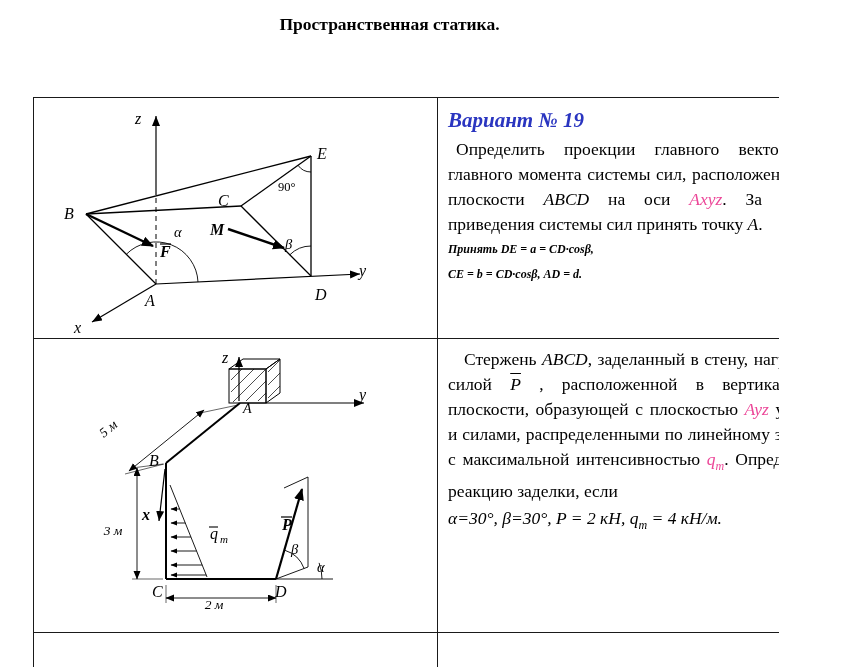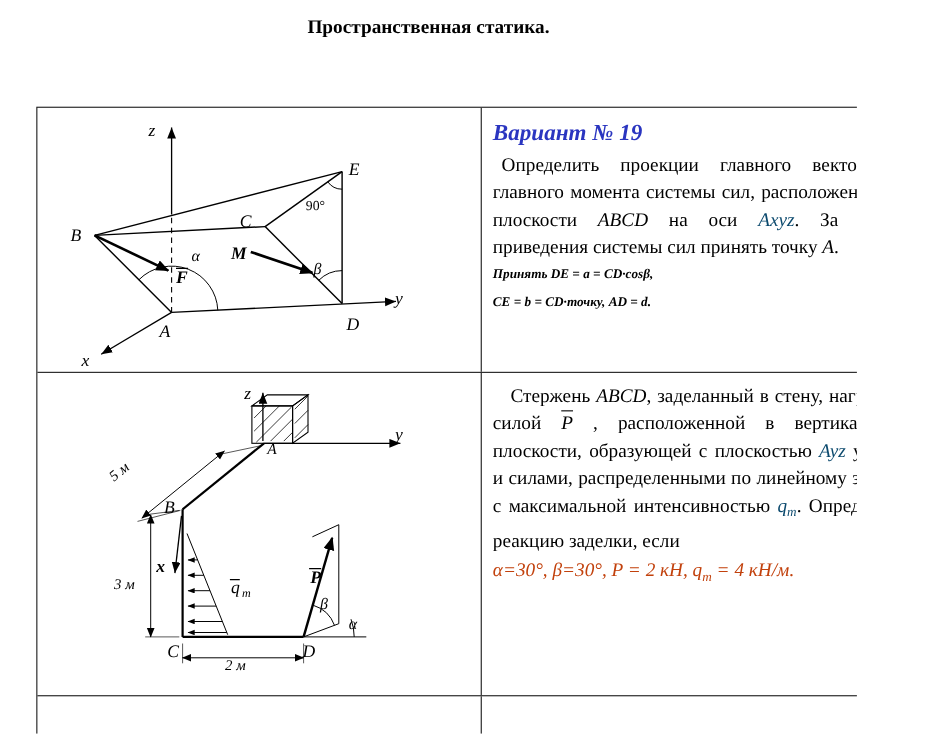--- a/index.html
+++ b/index.html
@@ -13,25 +13,25 @@
   .row.r3 { border-bottom:none; }
   .r1 { height:241px; } .r2 { height:294px; } .r3 { height:60px; }
   .cell-diagram { width:404px; border-right:1px solid #1a1a1a; position:relative; }
   .cell-text { flex:1; padding:8px 11px 0 10px; }
   .variant-title { color:#2a35c0; font-weight:bold; font-style:italic;
                    font-size:21px; margin:2px 0 4px 0; }
   .para { font-size:17.5px; line-height:25px; text-align:justify; text-indent:8px; }
   .para.ind16 { text-indent:16px; }
   .bi { font-weight:normal; font-style:italic; }
   .it { font-style:italic; }
-  .muted { color:#0c4a6e; font-style:italic; }
+  .muted { color:#ec4899; font-style:italic; }
   .ovl { text-decoration:overline; }
   sub { font-size:12px; font-style:italic; }
   .formula { font-weight:bold; font-style:italic; font-size:12px; line-height:25px; }
-  .final-line { font-size:17.5px; line-height:26px; color:#c2410c; font-style:italic; margin-top:1px; }
+  .final-line { font-size:17.5px; line-height:26px; color:#000000; font-style:italic; margin-top:1px; }
   svg text { font-family:"Liberation Serif", serif; fill:#000; }
   .sit  { font-style:italic; font-size:16px; }
   .sit14{ font-style:italic; font-size:14px; }
   .sbi  { font-style:italic; font-weight:bold; font-size:16px; }
   .sgr  { font-style:italic; font-size:14.5px; }
   .ssm  { font-size:12.5px; }
   .sdim { font-style:italic; font-size:13.5px; }
   .ssub { font-style:italic; font-size:11px; }
 </style>
 </head>
@@ -98,21 +98,21 @@
             <text x="281" y="202" class="sit">D</text>
             <text x="40" y="235" class="sit">x</text>
           </g>
         </svg>
       </div>
 
       <div class="cell-text">
         <div class="variant-title">Вариант № 19</div>
         <div class="para"><span>Определить проекции главного вектора и главного момента системы сил, расположенных в плоскости </span><span class="bi">ABCD</span><span> на оси </span><span class="muted">Axyz</span><span>. За центр приведения системы сил принять точку </span><span class="bi">А</span><span>.</span></div>
         <div class="formula">Принять DE = a = CD·cosβ,</div>
-        <div class="formula">CE = b = CD·точку, AD = d.</div>
+        <div class="formula">CE = b = CD·cosβ, AD = d.</div>
       </div>
     </div>
 
     <div class="row r2">
       <div class="cell-diagram">
         <svg width="403" height="293" viewBox="0 0 403 293">
           <defs>
             <marker id="d2ax" markerUnits="userSpaceOnUse" markerWidth="11" markerHeight="9" refX="10" refY="4" orient="auto">
               <path d="M0,0 L10,4 L0,8 z" fill="#000"></path>
             </marker>

